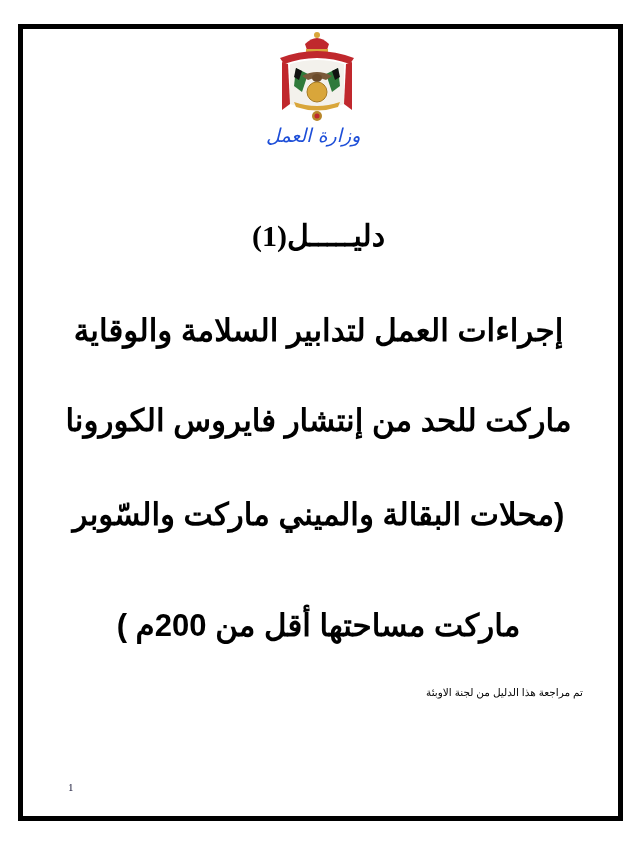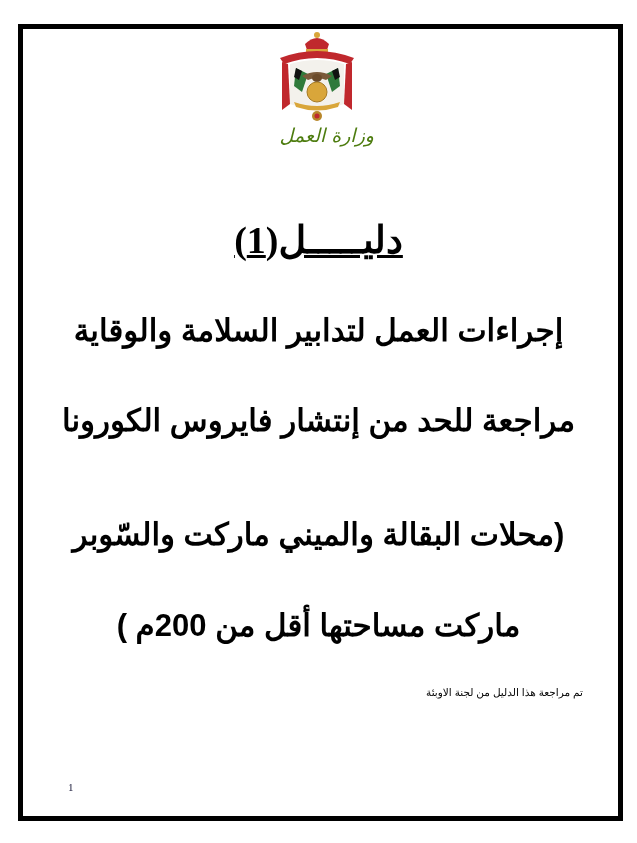--- a/index.html
+++ b/index.html
@@ -1,24 +1,24 @@
 <!DOCTYPE html>
 <html><head>
 <meta charset="utf-8">
 <style>
   html, body { margin:0; padding:0; background:#ffffff; }
   body { width:637px; height:843px; position:relative; overflow:hidden; font-family:"Liberation Sans", sans-serif; }
   .frame { position:absolute; left:18px; top:24px; width:595px; height:787px; border:5px solid #000; box-sizing:content-box; }
   .logo { position:absolute; left:272px; top:30px; width:90px; height:96px; }
-  .ministry { position:absolute; left:234px; top:124px; width:140px; text-align:right; font-family:"DejaVu Serif", serif; font-size:19px; color:#4d7c0f; direction:rtl; font-style:italic; }
+  .ministry { position:absolute; left:266px; top:124px; width:140px; text-align:left; font-family:"DejaVu Serif", serif; font-size:19px; color:#1d4ed8; direction:rtl; font-style:italic; }
   .line { position:absolute; left:40px; width:557px; text-align:center; direction:rtl; font-family:Liberation Sans, sans-serif; font-weight:bold; color:#000; white-space:nowrap; }
-  .guide { top:218px; font-size:38px; font-family:"Liberation Serif", serif;text-decoration:underline; }
+  .guide { top:218px; font-size:30px; font-family:"Liberation Serif", serif; }
   .t1 { top:312px; font-size:31px; }
   .t2 { top:402px; font-size:31px; }
-  .t3 { top:496px; font-size:31px;margin-top:20px; }
+  .t3 { top:496px; font-size:31px; }
   .t4 { top:607px; font-size:31px; }
   .note { position:absolute; left:380px; top:686px; width:203px; direction:rtl; font-size:10.5px; color:#000; white-space:nowrap; }
   .pagenum { position:absolute; left:68px; top:781px; font-size:11px; font-family:"Liberation Serif", serif; color:#1a1a3a; }
 </style>
 </head>
 <body>
 
 <div class="frame"></div>
 
 <div class="logo">
@@ -48,19 +48,19 @@
 
     <circle cx="45" cy="86" r="5" fill="#b8872a"></circle>
     <circle cx="45" cy="86" r="2.5" fill="#c0282d"></circle>
   </svg>
 </div>
 
 <div class="ministry">وزارة العمل</div>
 
 <div class="line guide">دليـــــل(1)</div>
 <div class="line t1">إجراءات العمل لتدابير السلامة والوقاية</div>
-<div class="line t2">مراجعة للحد من إنتشار فايروس الكورونا</div>
+<div class="line t2">ماركت للحد من إنتشار فايروس الكورونا</div>
 <div class="line t3">(محلات البقالة والميني ماركت والسّوبر</div>
 <div class="line t4">ماركت مساحتها أقل من 200م  )</div>
 
 <div class="note">تم مراجعة هذا الدليل من لجنة الاوبئة</div>
 
 <div class="pagenum">1</div>
 
 </body></html>

